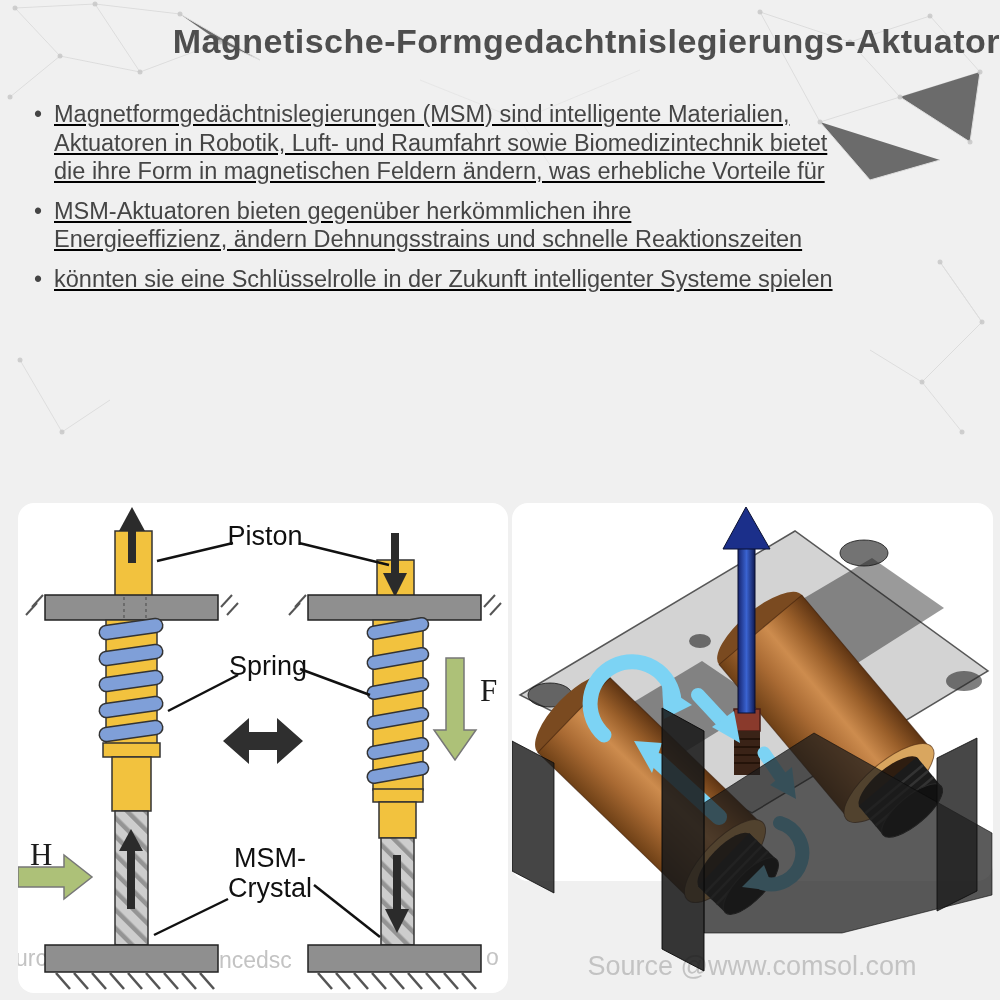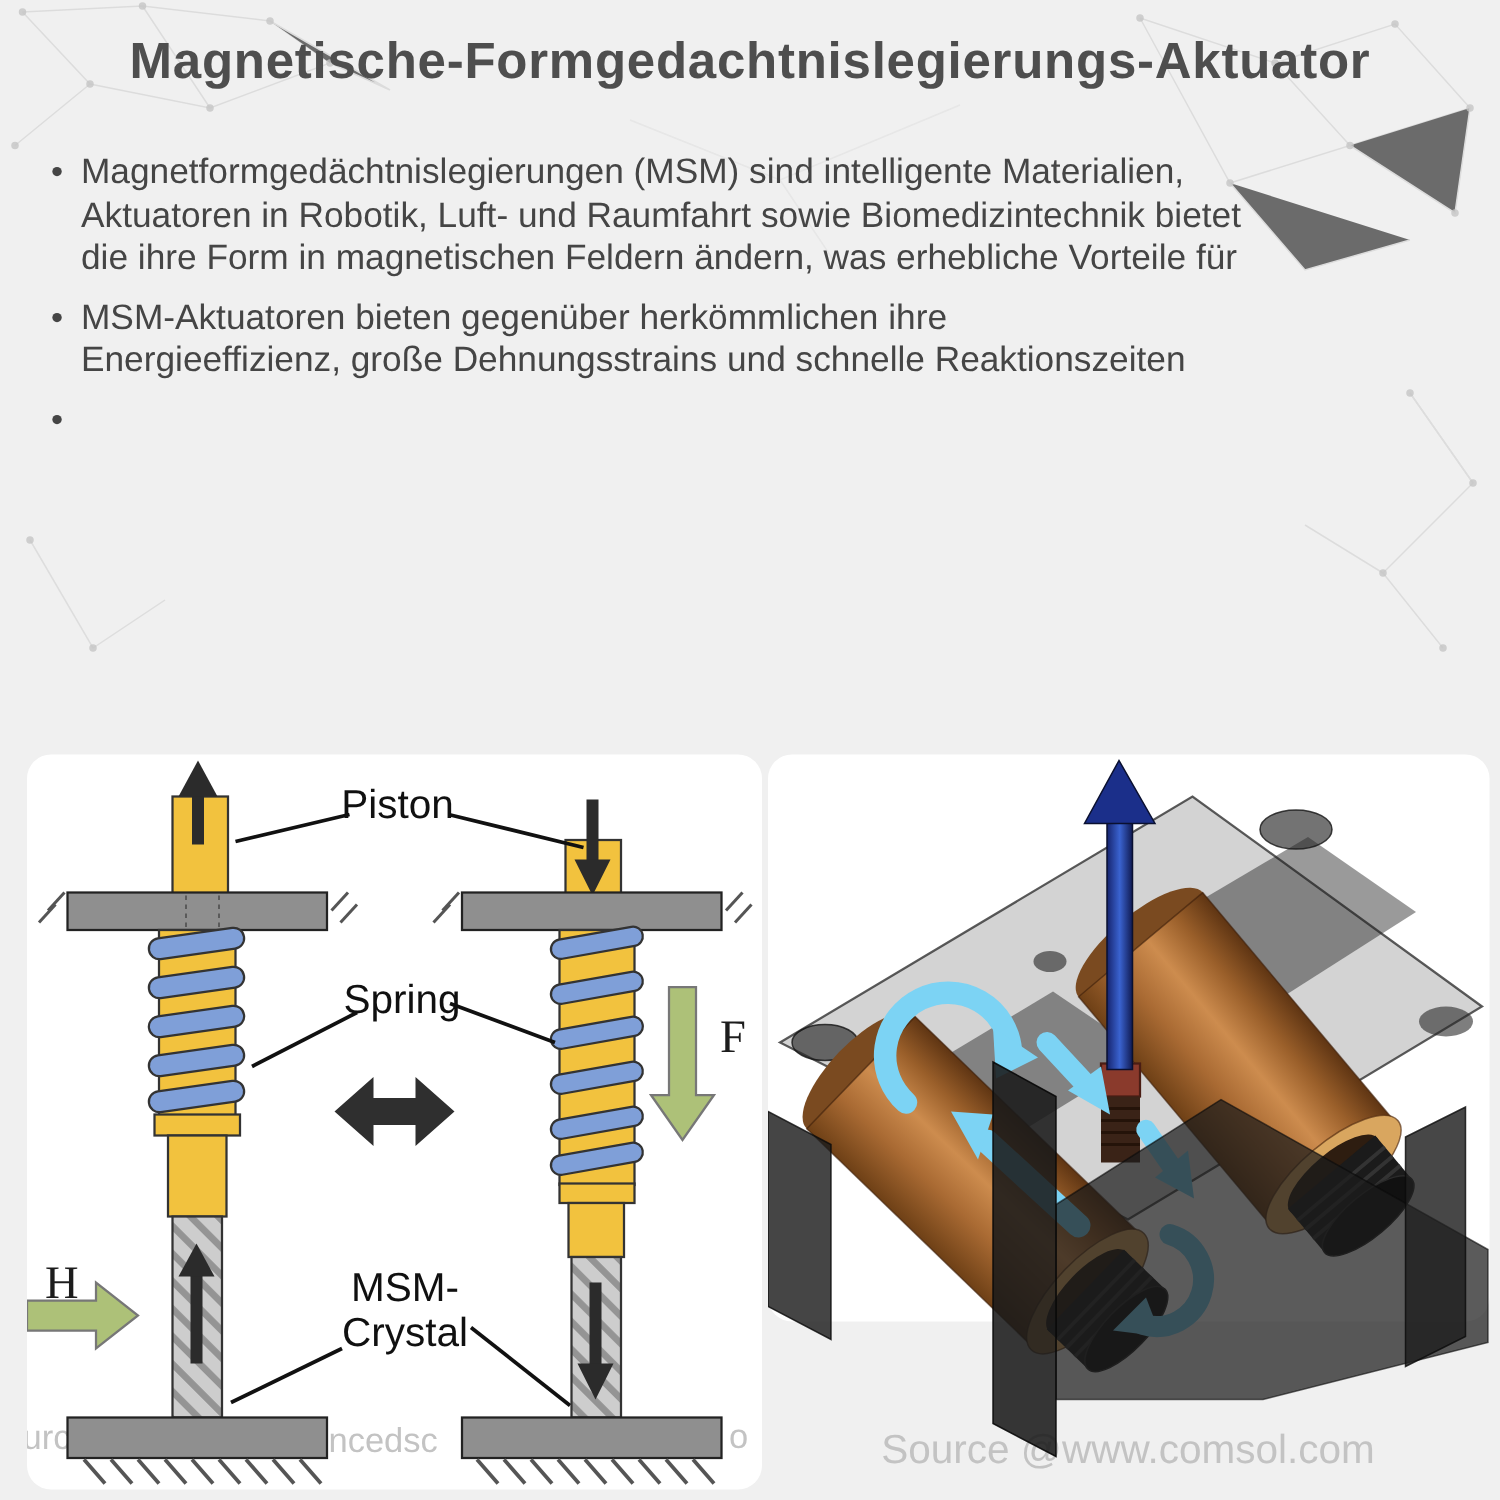--- a/index.html
+++ b/index.html
@@ -3,27 +3,27 @@
 <meta charset="utf-8">
 <style>
   html,body{margin:0;padding:0;}
   body{
     width:1000px;height:1000px;position:relative;overflow:hidden;
     background:#f0f0f0;
     font-family:"Liberation Sans", sans-serif;
   }
   .plexus{position:absolute;inset:0;z-index:0;pointer-events:none;}
   .page-title{
-    position:absolute;top:22px;left:0;width:1000px;text-align:center;
+    position:absolute;top:22px;left:0;width:1000px;text-align:right;
     font-size:34px;font-weight:600;letter-spacing:.5px;color:#4e4e4e;z-index:2;
   }
   .bullets{position:absolute;top:100px;left:34px;width:930px;z-index:2;}
   .bullet{display:flex;margin-bottom:11px;}
   .bullet .dot{width:20px;font-size:23px;color:#454545;line-height:28.5px;flex:0 0 20px;}
-  .bullet .lines{flex:1;}
+  .bullet .lines{flex:1;text-decoration:underline;}
   .bline{font-size:23.5px;font-weight:500;color:#454545;line-height:28.5px;white-space:nowrap;}
   .fig{position:absolute;top:503px;background:#ffffff;border-radius:16px;z-index:1;}
   .fig-left{left:18px;width:490px;height:490px;}
   .fig-right{left:512px;width:481px;height:378px;}
   svg{display:block;}
   .diagram-label{font-family:"Liberation Sans",sans-serif;font-size:27px;fill:#101010;}
   .serif-label{font-family:"Liberation Serif",serif;font-size:31px;fill:#1c1c1c;}
   .watermark{font-family:"Liberation Sans",sans-serif;fill:#c3c3c3;}
 </style>
 </head>
@@ -72,26 +72,27 @@
     <div class="lines">
       <div class="bline">Magnetformgedächtnislegierungen (MSM) sind intelligente Materialien,</div>
       <div class="bline">Aktuatoren in Robotik, Luft- und Raumfahrt sowie Biomedizintechnik bietet</div>
       <div class="bline">die ihre Form in magnetischen Feldern ändern, was erhebliche Vorteile für</div>
     </div>
   </div>
   <div class="bullet">
     <span class="dot">•</span>
     <div class="lines">
       <div class="bline">MSM-Aktuatoren bieten gegenüber herkömmlichen ihre</div>
-      <div class="bline">Energieeffizienz, große Dehnungsstrains und schnelle Reaktionszeiten</div>
+      <div class="bline">Energieeffizienz, ändern Dehnungsstrains und schnelle Reaktionszeiten</div>
     </div>
   </div>
   <div class="bullet">
     <span class="dot">•</span>
     <div class="lines">
+      <div class="bline">könnten sie eine Schlüsselrolle in der Zukunft intelligenter Systeme spielen</div>
     </div>
   </div>
 </div>
 
 <div class="fig fig-left">
 <svg width="490" height="490" viewBox="0 0 490 490">
   <defs>
     <pattern id="hatchC" patternUnits="userSpaceOnUse" width="13" height="13" patternTransform="rotate(-45)">
       <rect width="13" height="13" fill="#cdcdcd"></rect>
       <line x1="2" y1="0" x2="2" y2="13" stroke="#949494" stroke-width="5"></line>

